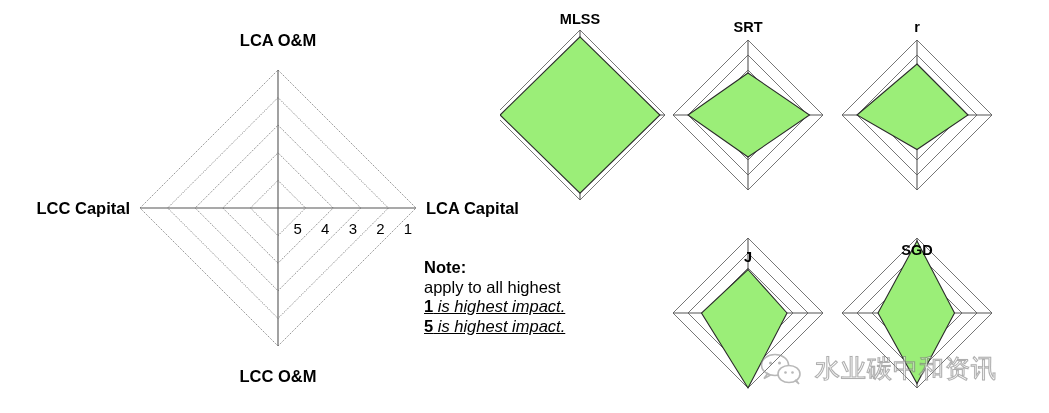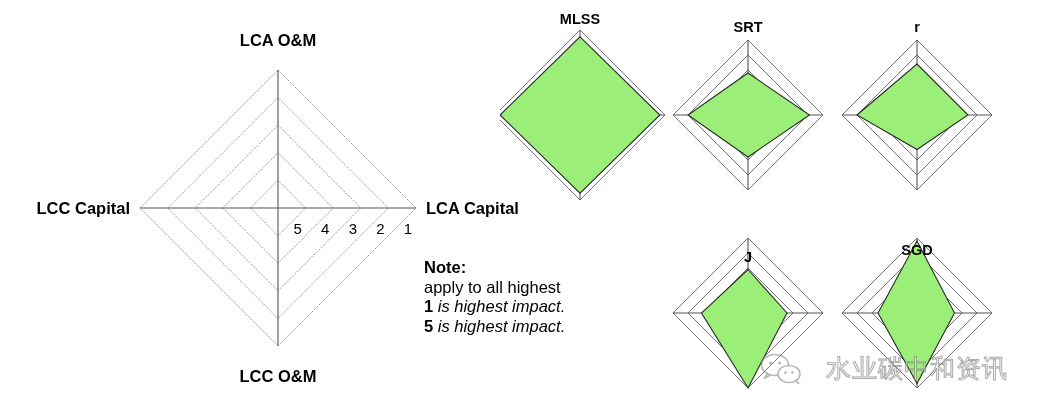--- a/index.html
+++ b/index.html
@@ -10,23 +10,23 @@
   .axis-line{stroke:#555;stroke-width:1.1;fill:none;}
   .ring{stroke:#666;stroke-width:0.9;fill:none;}
   .ring-dot{stroke:#777;stroke-width:0.9;fill:none;stroke-dasharray:1.2 1.2;}
   .poly{fill:#9BEE78;fill-opacity:1;stroke:#2b2b2b;stroke-width:1.1;}
   .axlabel{font-size:16.5px;font-weight:bold;fill:#000;}
   .axlabel-sm{font-size:14.5px;font-weight:bold;fill:#000;}
   .scalenum{font-size:15px;fill:#000;font-weight:normal;}
   .note{position:absolute;left:424px;top:246px;width:230px;
         font-size:16.5px;line-height:19.5px;color:#000;margin-top:12px;}
   .note b{font-weight:bold;}
-  .note .ital{font-style:italic;}
+  .note .ital{font-style:italic;text-decoration:underline;}
   .note .ital b{font-style:normal;font-weight:bold;}
-  .wm{position:absolute;left:760px;top:352px;display:flex;align-items:center;gap:24px;
+  .wm{position:absolute;left:760px;top:352px;display:flex;align-items:center;gap:13px;
       opacity:0.62;pointer-events:none;}
   .wm-txt{font-size:25px;color:#ffffff;letter-spacing:1px;
           -webkit-text-stroke:1px #7d7d7d;text-shadow:0 0 1px #8a8a8a;
           font-family:"DejaVu Sans",sans-serif;}
 </style>
 </head>
 <body>
 
 <div class="stage">
 

